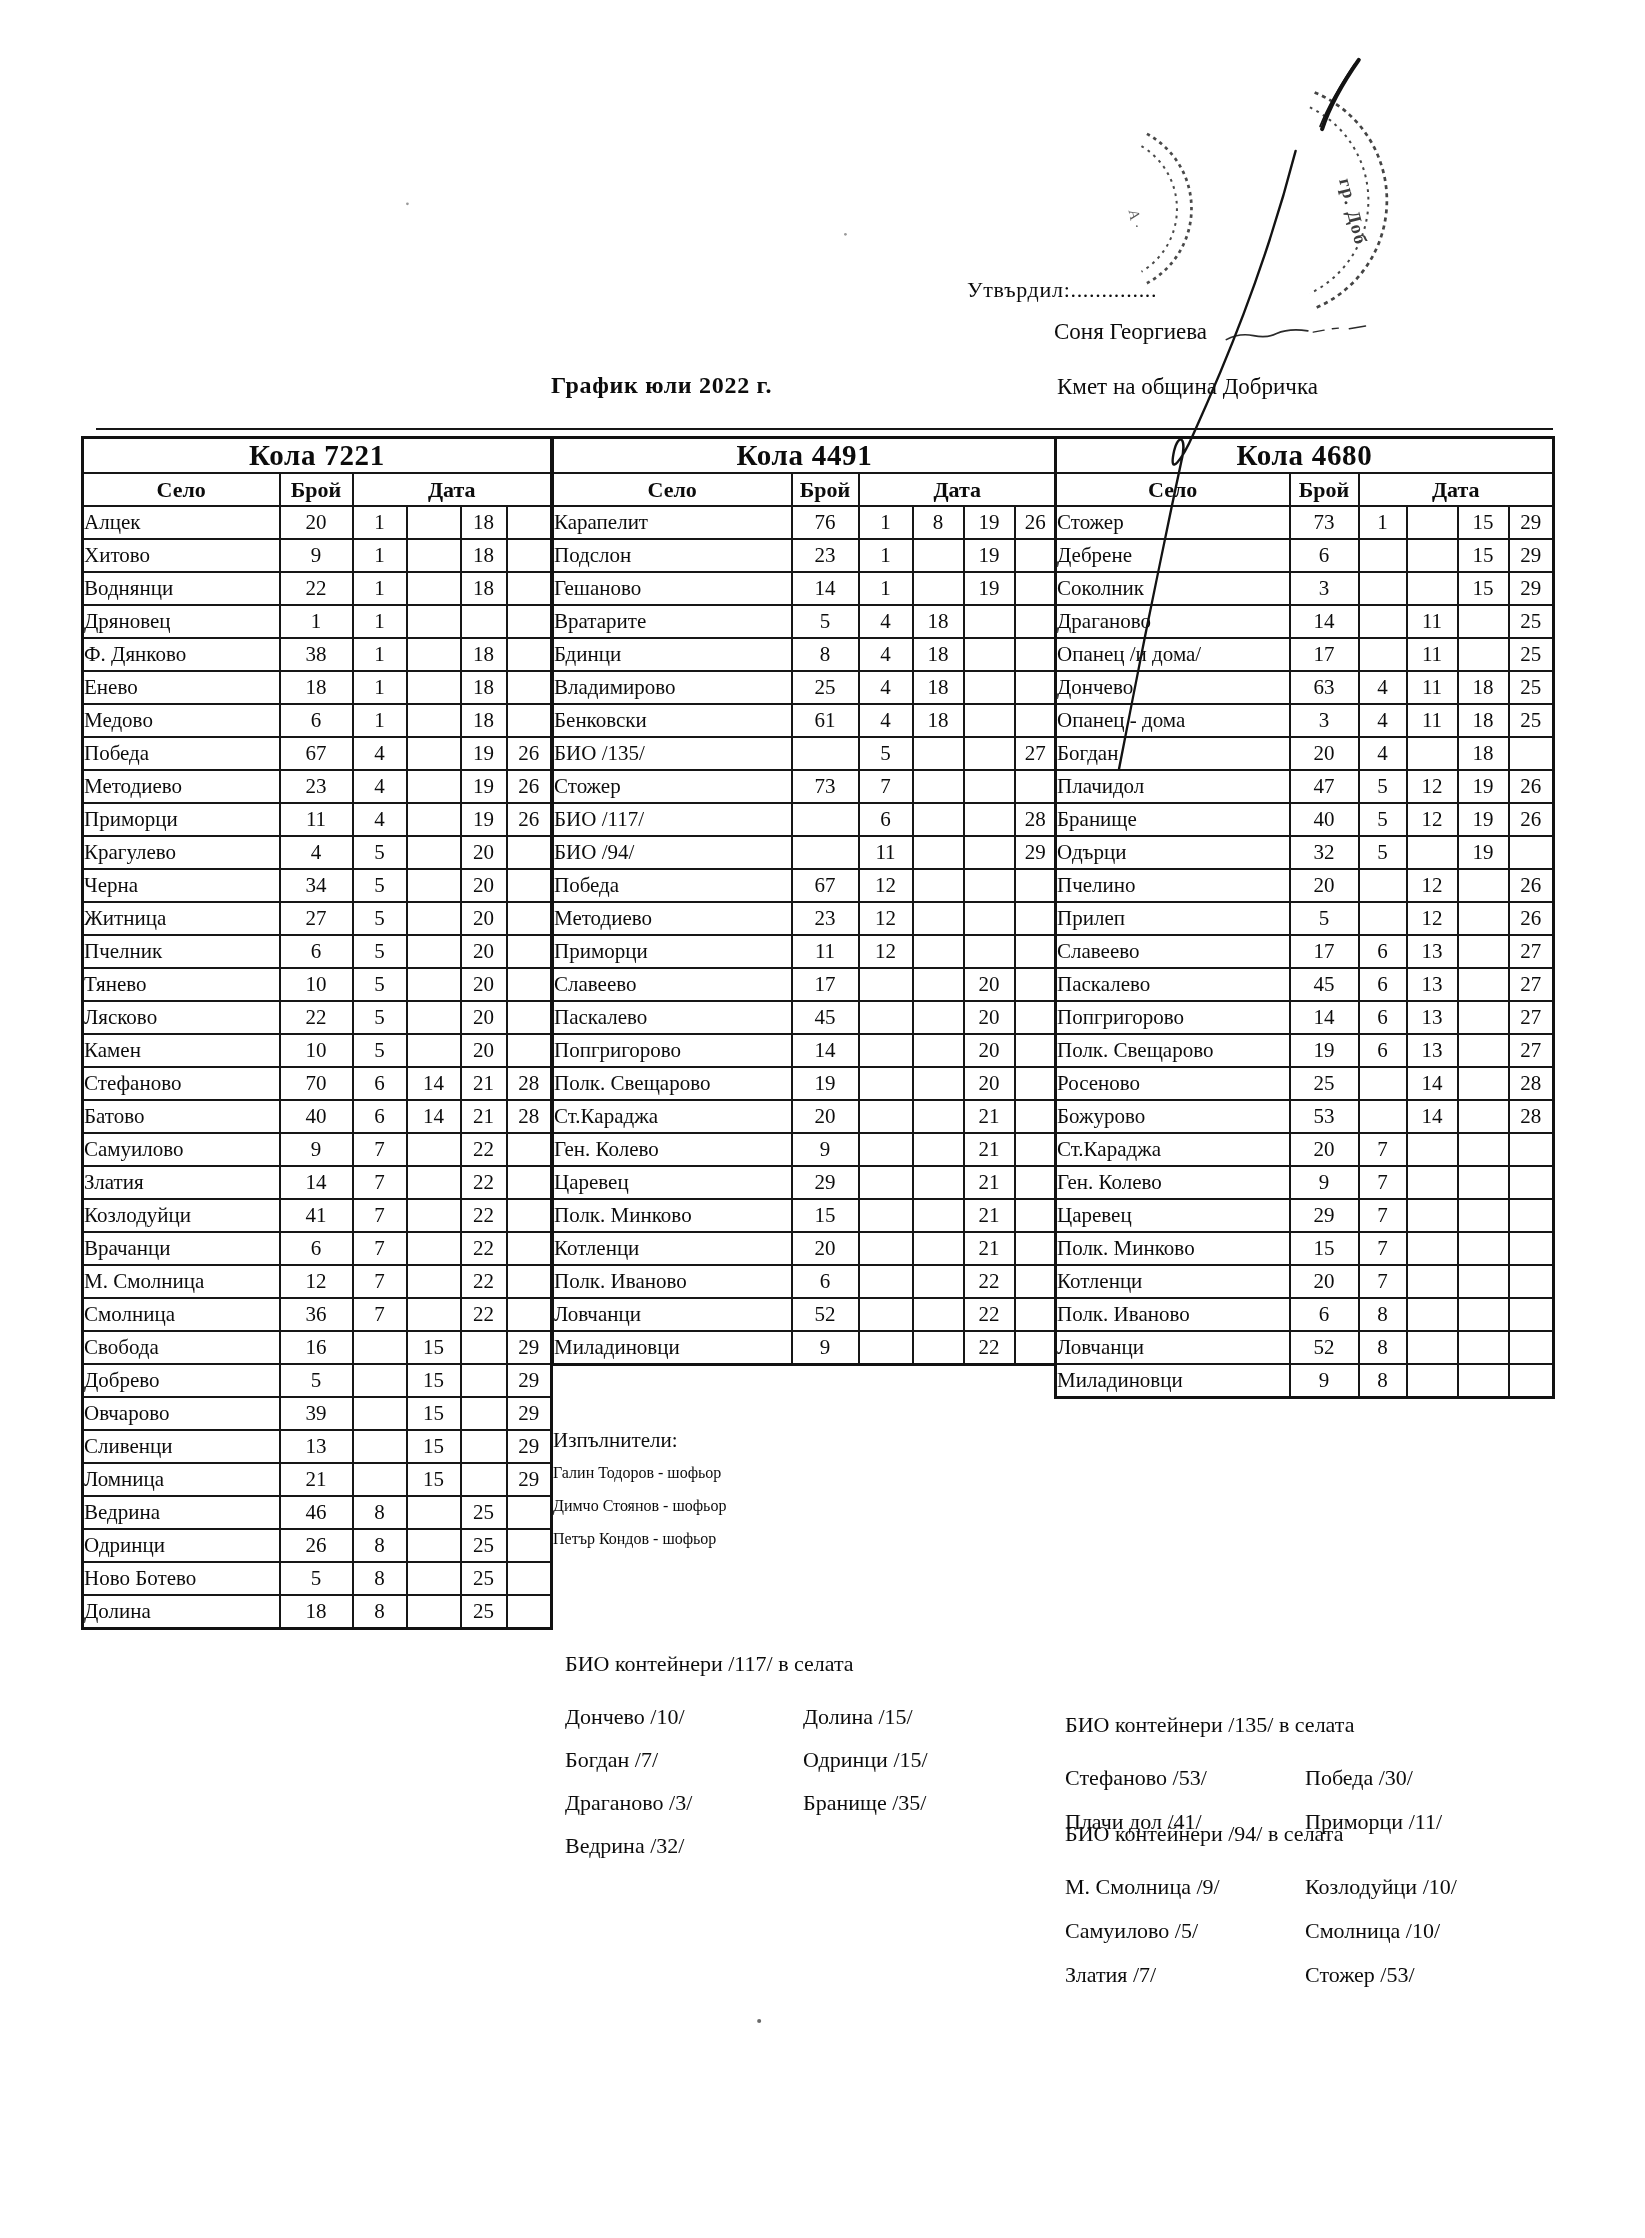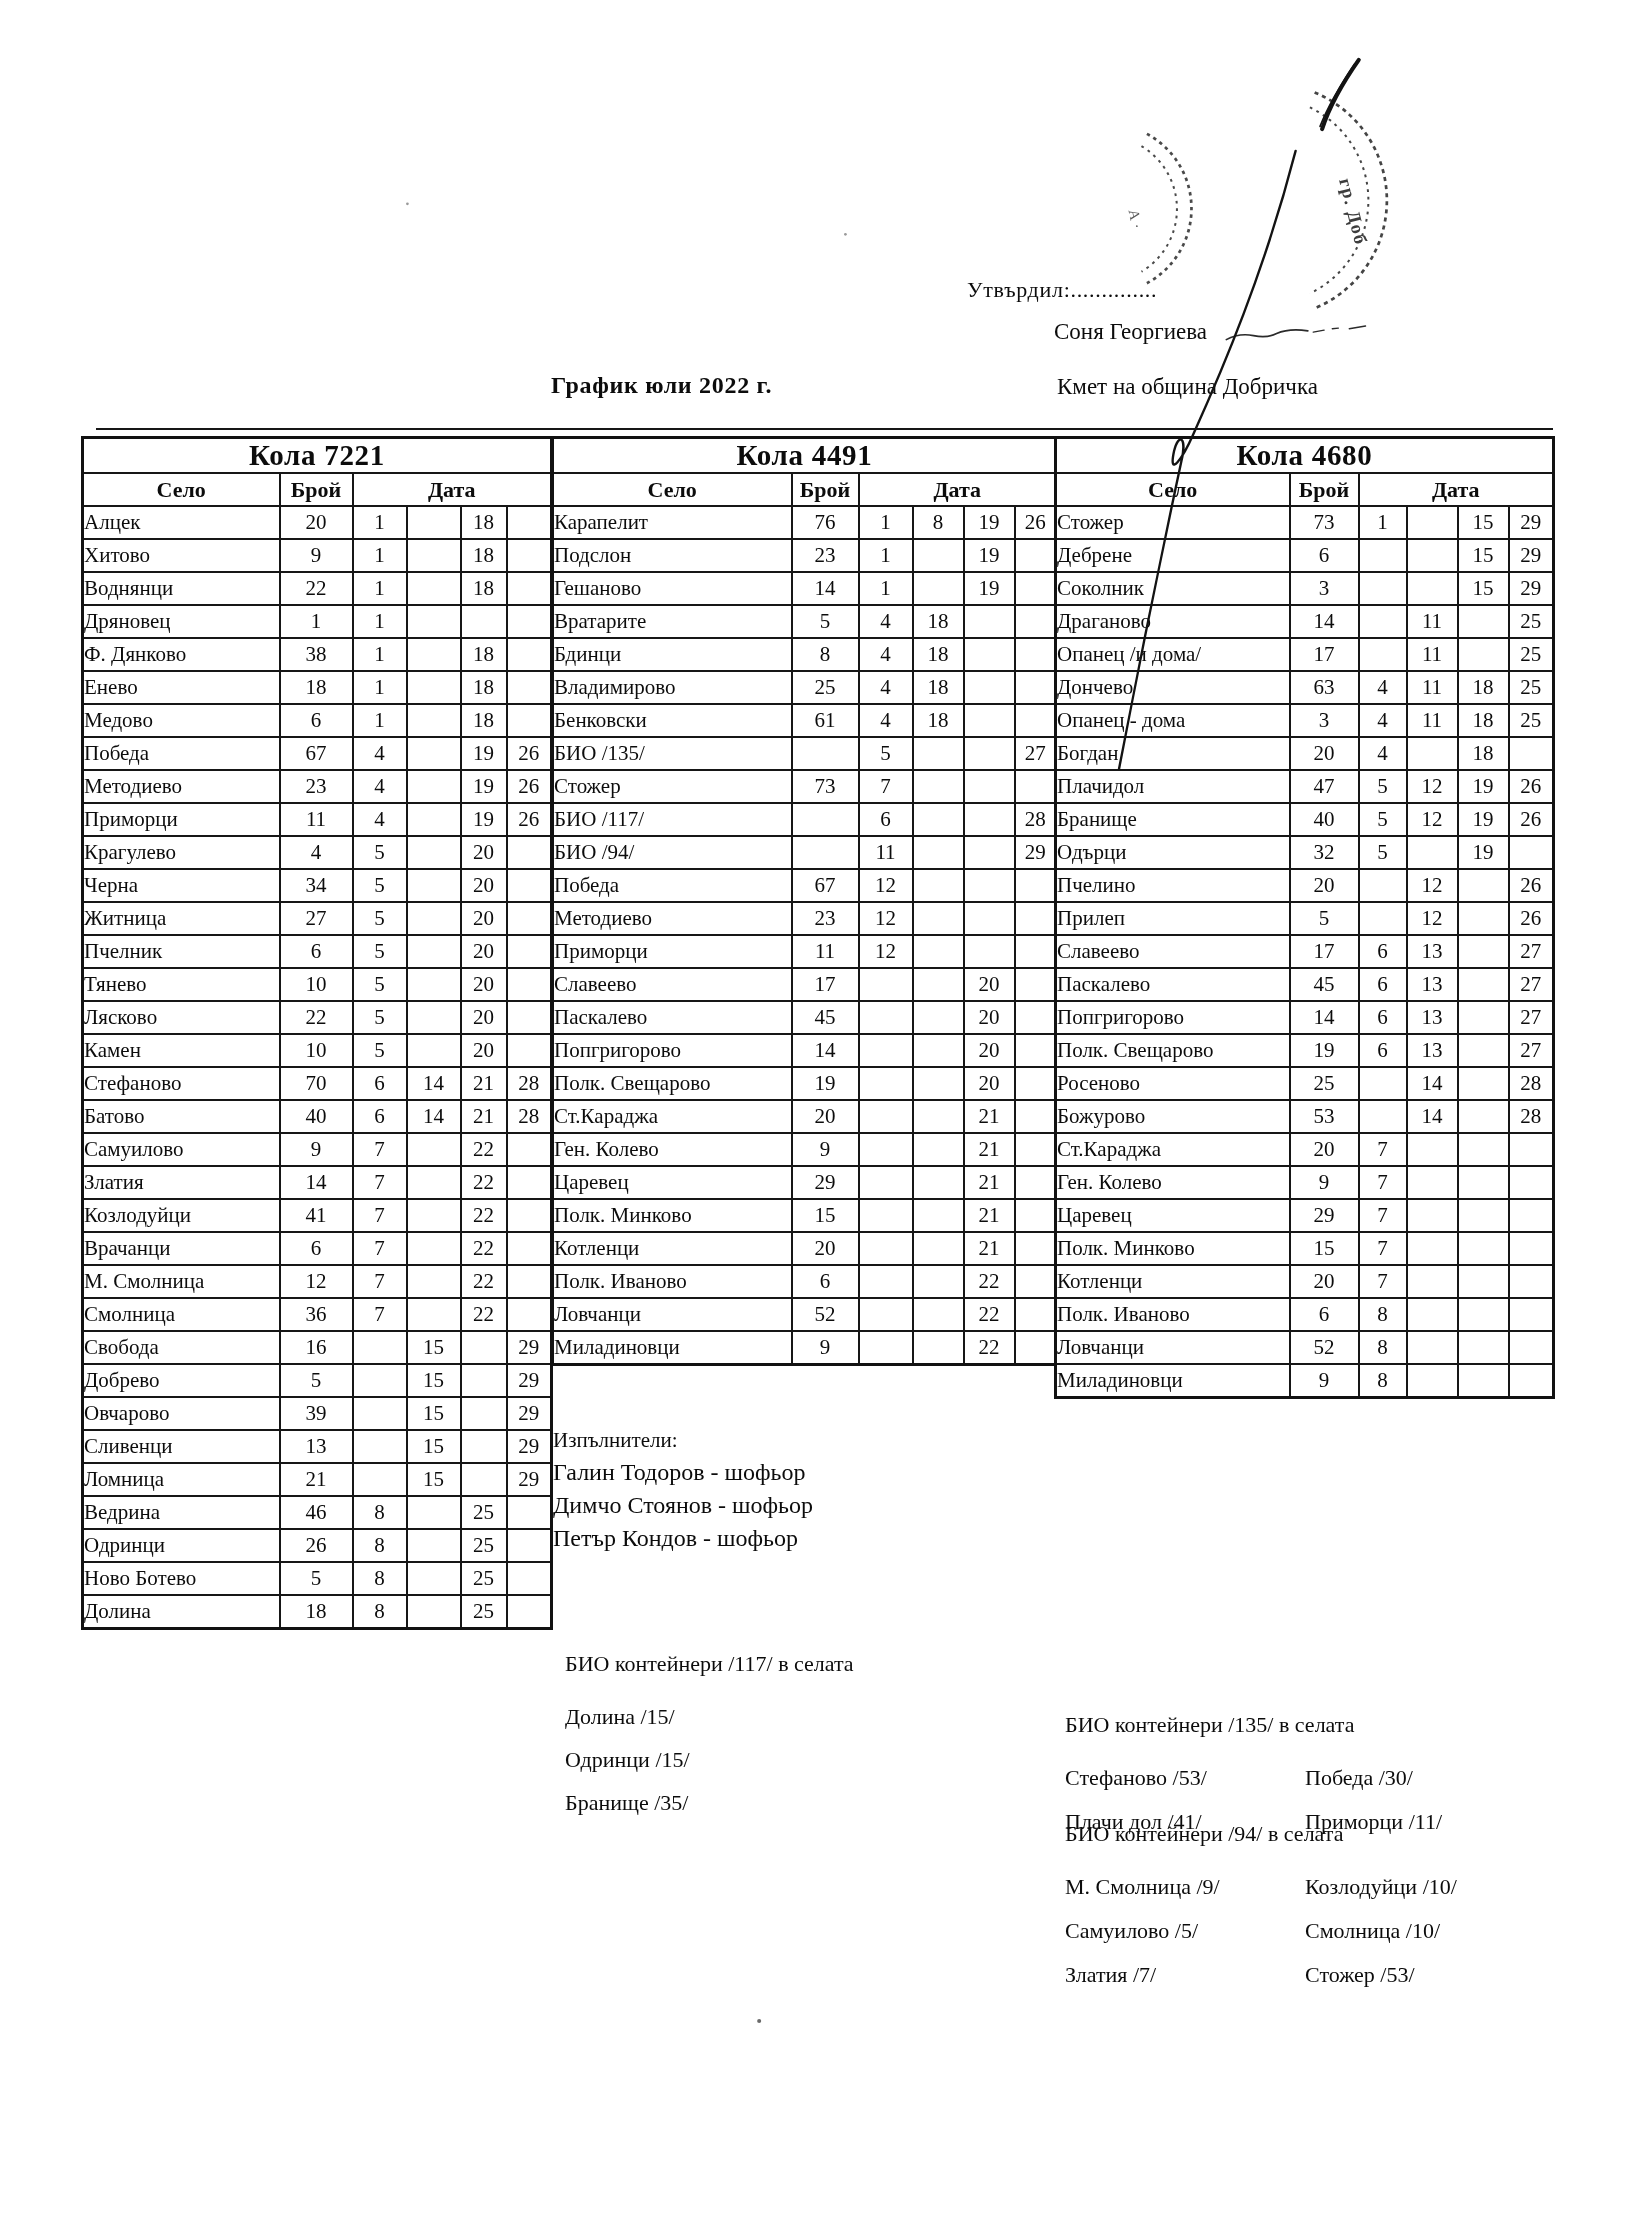--- a/index.html
+++ b/index.html
@@ -21,21 +21,21 @@
   table.sched tbody tr{height:33px;}
   td.village{font-size:21px;text-align:left;padding-left:6.8px;white-space:nowrap;}
   td.count{font-size:21px;text-align:center;}
   td.date{font-size:21px;text-align:center;}
   #t1{left:81px;}
   #t2{left:551px;}
   #t3{left:1054px;}
   
   .executors{position:absolute;left:553px;top:1425px;}
   .executors .ex-title{font-size:21px;line-height:31px;}
-  .executors .ex-name{font-size:24px;line-height:33px;white-space:nowrap;}
+  .executors .ex-name{font-size:16px;line-height:33px;white-space:nowrap;}
   
   .bio{position:absolute;}
   .bio .bio-title{font-size:22px;line-height:27px;margin-bottom:17.7px;white-space:nowrap;}
   .bio .bio-cols{display:flex;}
   .bio .bio-col{display:block;}
   .bio .bio-item{font-size:22px;white-space:nowrap;}
   #bio117{left:565px;top:1650px;}
   #bio117 .bio-col:first-child{width:238px;}
   #bio117 .bio-item{line-height:43px;}
   #bio135{left:1065px;top:1711px;}
@@ -829,20 +829,26 @@
       <div class="ex-name">Галин Тодоров - шофьор</div>
       <div class="ex-name">Димчо Стоянов - шофьор</div>
       <div class="ex-name">Петър Кондов - шофьор</div>
     </div>
 </div>
 
 <div class="bio" id="bio117">
   <div class="bio-title">БИО контейнери /117/ в селата</div>
   <div class="bio-cols">
     <div class="bio-col">
+        <div class="bio-item">Дончево /10/</div>
+        <div class="bio-item">Богдан /7/</div>
+        <div class="bio-item">Драганово /3/</div>
+        <div class="bio-item">Ведрина /32/</div>
+      </div>
+    <div class="bio-col">
         <div class="bio-item">Долина /15/</div>
         <div class="bio-item">Одринци /15/</div>
         <div class="bio-item">Бранище /35/</div>
       </div>
   </div>
 </div>
 
 <div class="bio" id="bio135">
   <div class="bio-title">БИО контейнери /135/ в селата</div>
   <div class="bio-cols">

